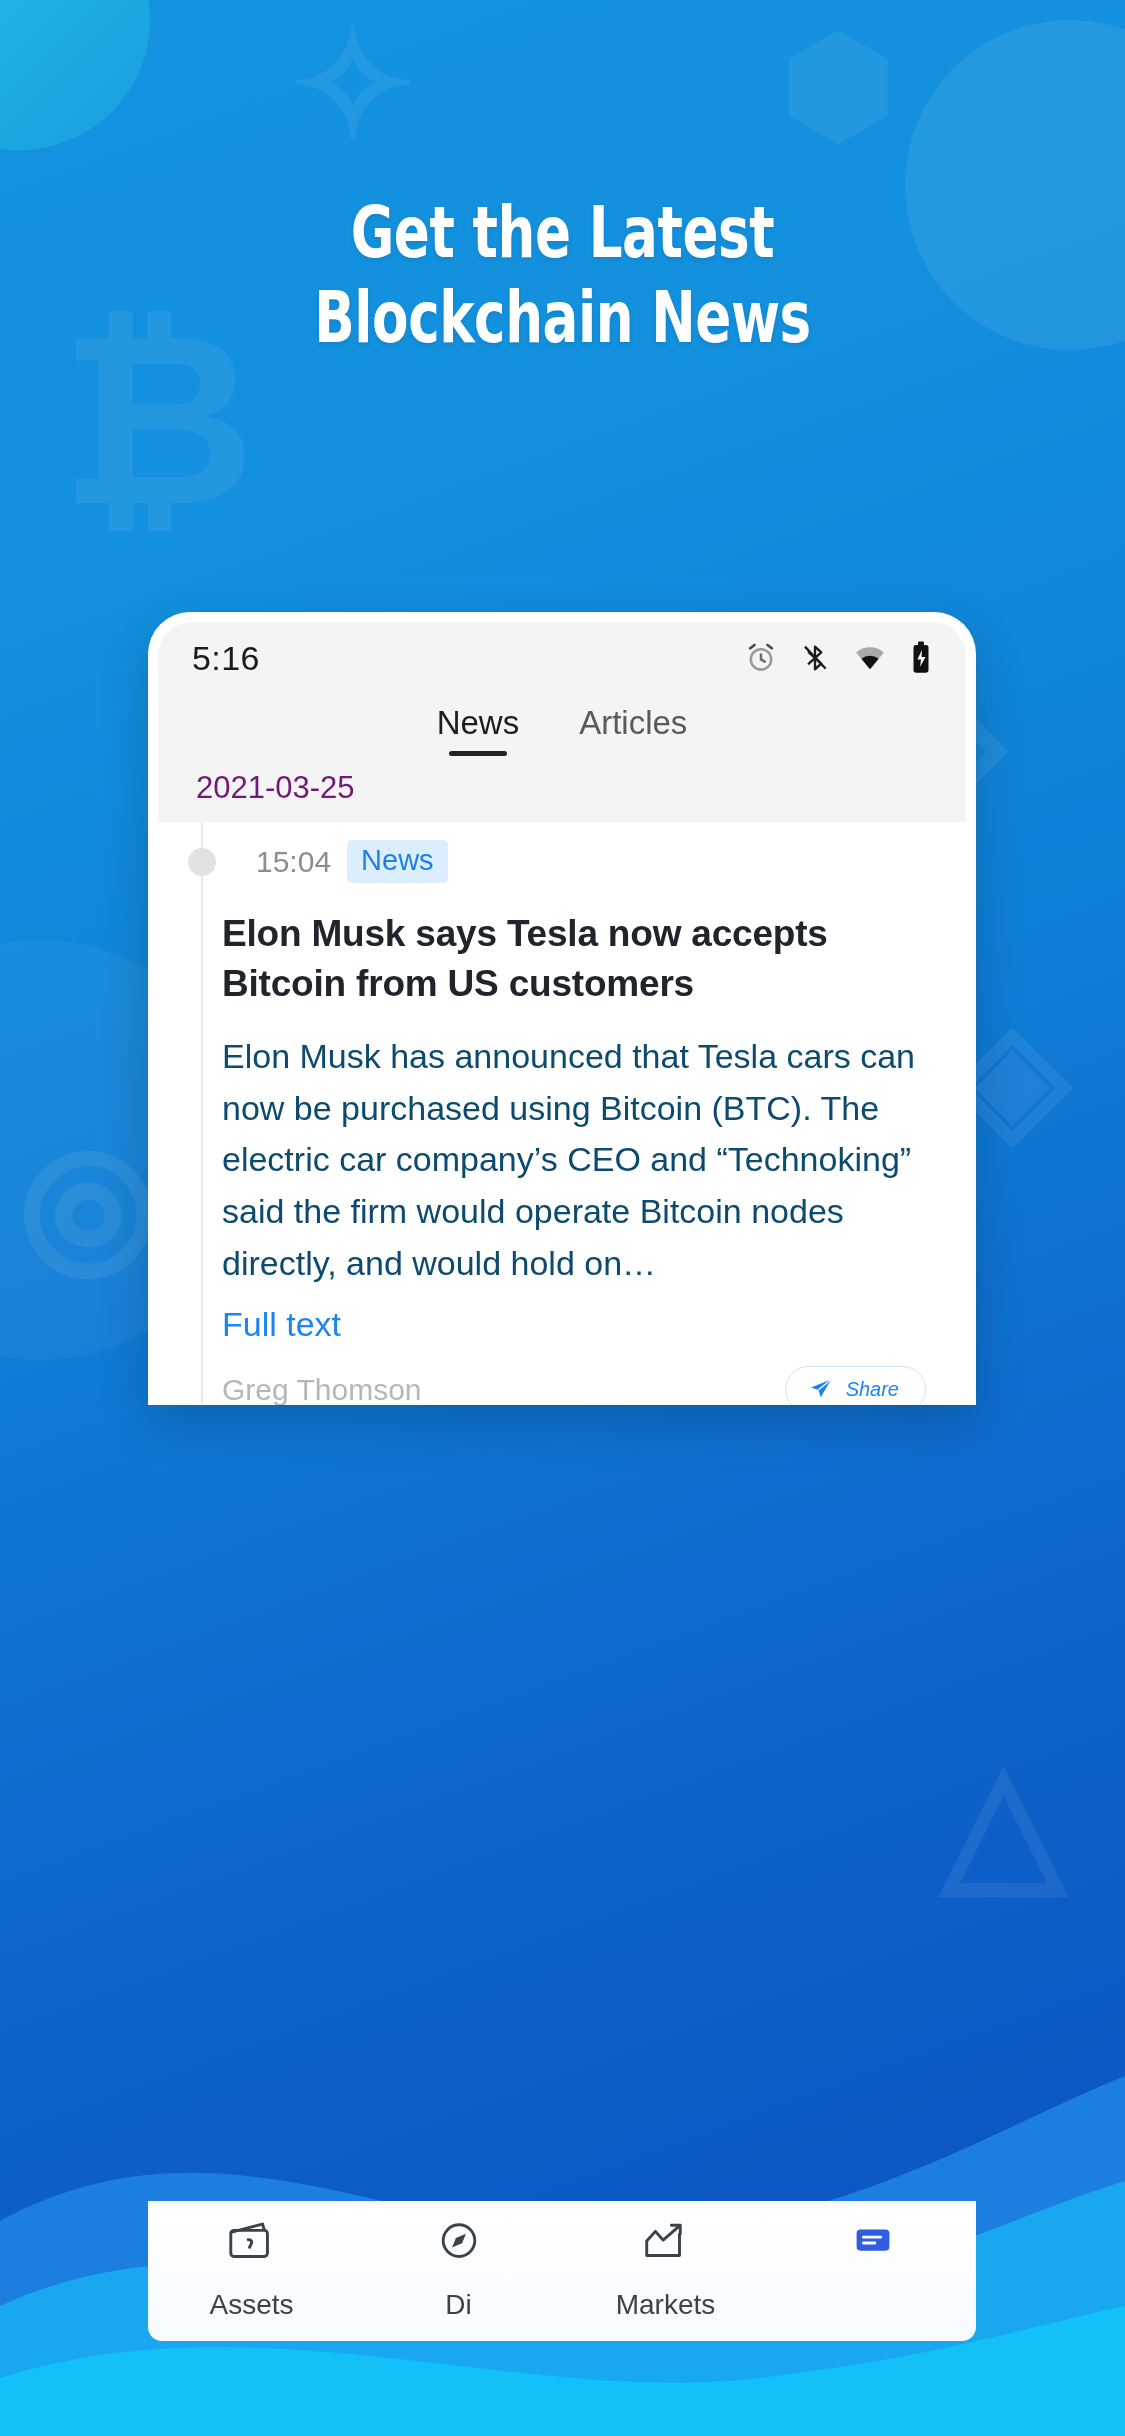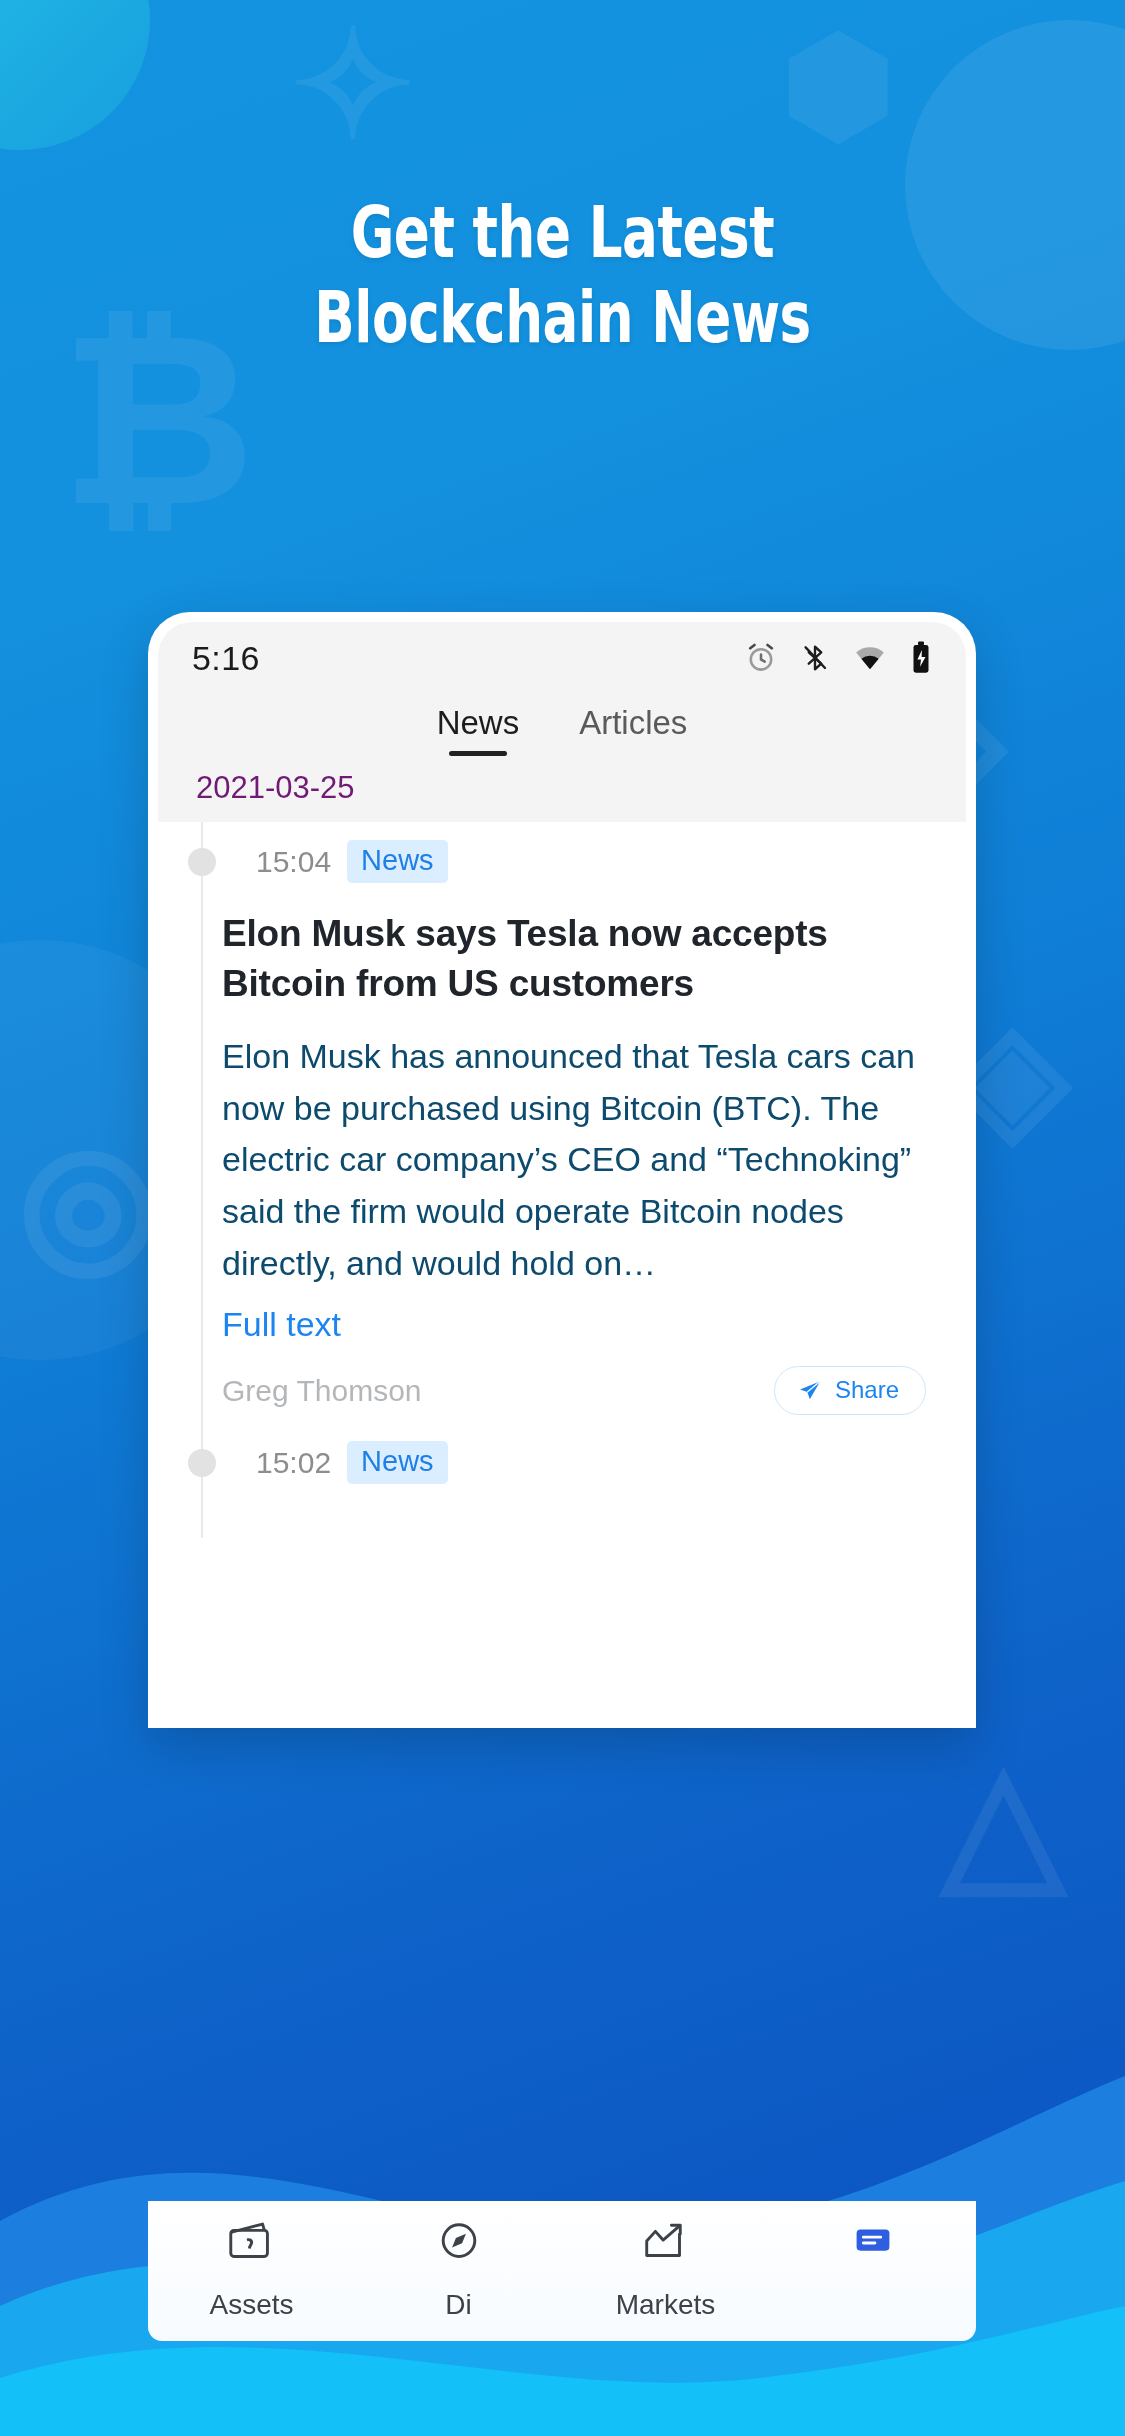--- a/index.html
+++ b/index.html
@@ -52,21 +52,21 @@
     line-height:1.18;
     letter-spacing:-0.5px;
     transform:scaleX(0.82);
     text-shadow:0 2px 6px rgba(0,0,0,0.10);
   }
   .headline .l2 { display:block; }
 
   
   .phone {
     position:absolute; left:148px; top:612px;
-    width:828px; height:1116px;
+    width:828px; height:793px;
     background:#fff;
     border-radius:42px 42px 0 0;
     box-shadow:0 18px 50px rgba(0,0,0,0.18);
     overflow:hidden;
   }
   .screen { position:absolute; inset:10px 10px 0 10px; border-radius:34px 34px 0 0; overflow:hidden; background:#fff; }
 
   
   .statusbar {
     height:72px; background:#f4f4f4;
@@ -113,23 +113,23 @@
     font-size:37px; font-weight:700; color:#20252b; line-height:1.35;
     margin-bottom:22px; letter-spacing:-0.2px;
   }
   .body {
     font-size:34px; color:#0c4a6e; line-height:1.52; margin-bottom:16px;
   }
   .fulltext { font-size:34px; color:#1d85f0; margin-bottom:22px; display:inline-block; }
   .foot { display:flex; align-items:center; justify-content:space-between; padding-right:6px; }
   .author { font-size:30px; color:#b4b7ba; }
   .share {
-    display:flex; align-items:flex-end; gap:12px;
+    display:flex; align-items:center; gap:12px;
     border:1.5px solid #cfe5fb; border-radius:30px;
-    padding:9px 26px 10px 22px; color:#1d85f0; font-size:24px; background:#fff;
+    padding:9px 26px 10px 22px; color:#1d85f0; font-size:20px; background:#fff;font-style:italic;
   }
   .share svg { display:block; }
 
   
   .bottomnav {
     position:absolute; left:148px; bottom:95px; width:828px; height:140px;
     background:linear-gradient(180deg,#ffffff 0%,#f7fbff 100%);
     display:flex; align-items:flex-start; padding-top:16px;
     border-radius:0 0 14px 14px;
   }

